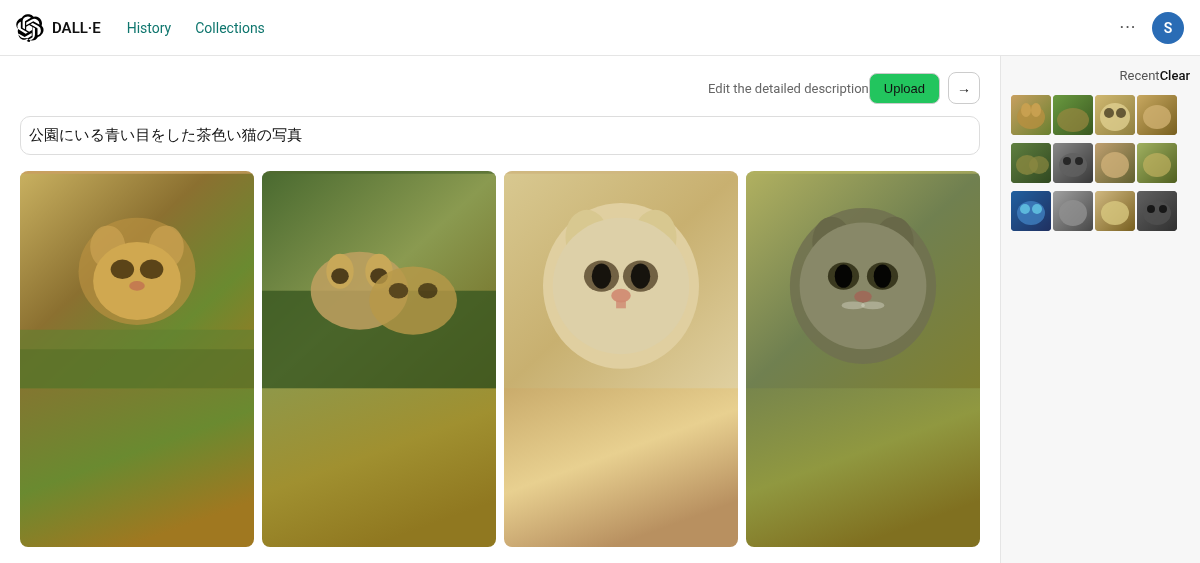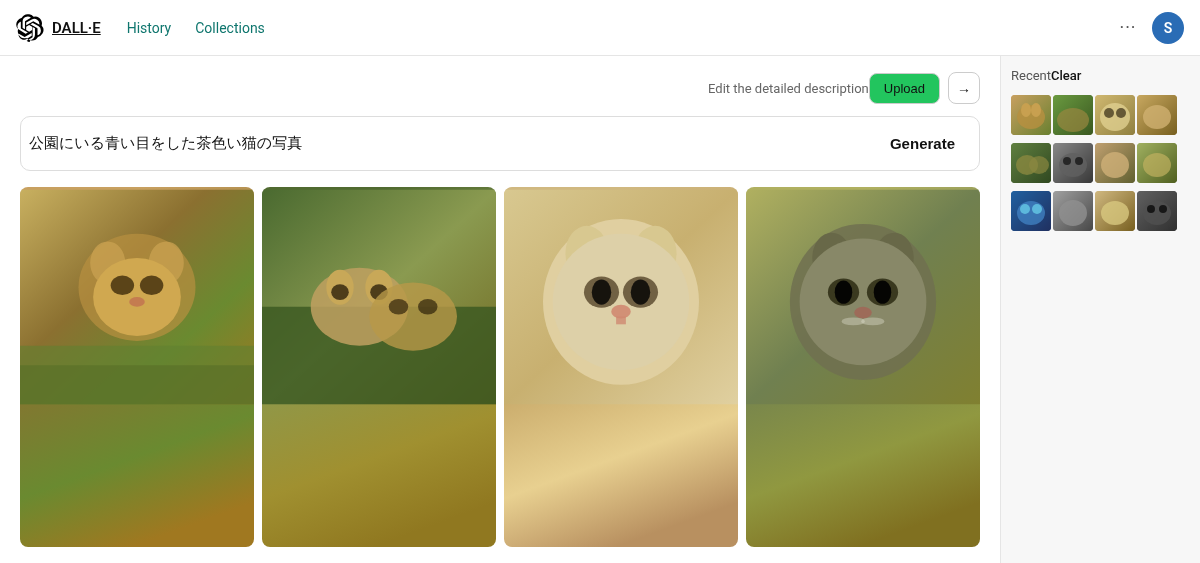--- a/index.html
+++ b/index.html
@@ -5,21 +5,21 @@
     * { margin: 0; padding: 0; box-sizing: border-box; }
     body { font-family: -apple-system, BlinkMacSystemFont, 'Segoe UI', Roboto, sans-serif; background: #fff; width: 1200px; height: 563px; overflow: hidden; display: flex; flex-direction: column; }
 
     
     .header {
       display: flex; align-items: center; padding: 0 16px; height: 56px;
       border-bottom: 1px solid #e5e5e5; background: #fff; flex-shrink: 0;
     }
     .header-logo { display: flex; align-items: center; gap: 8px; margin-right: 16px; }
     .header-logo svg { width: 28px; height: 28px; }
-    .header-app-name { font-size: 15px; font-weight: 600; color: #111; text-decoration: underline; }
+    .header-app-name { font-size: 15px; font-weight: 600; color: #111; }
     .header-nav { display: flex; align-items: center; gap: 4px; }
     .header-nav-item {
       padding: 6px 10px; font-size: 14px; color: #0f766e; cursor: pointer;
       border-radius: 6px; text-decoration: none;
     }
     .header-spacer { flex: 1; }
     .header-more {
       display: flex; align-items: center; justify-content: center;
       width: 32px; height: 32px; border-radius: 50%; cursor: pointer;
       color: #555; font-size: 18px; letter-spacing: 1px; margin-right: 8px;
@@ -78,21 +78,21 @@
 
     
     .footer-row { display: flex; justify-content: flex-end; padding: 8px 0; }
     .report-issue { font-size: 13px; color: #666; cursor: pointer; display: flex; align-items: center; gap: 4px; }
 
     
     .sidebar {
       width: 200px; background: #f7f7f7; border-left: 1px solid #e5e5e5;
       display: flex; flex-direction: column; padding: 12px 10px; gap: 8px; overflow-y: auto;
     }
-    .sidebar-header { display: flex; align-items: center; justify-content: flex-start; margin-bottom: 4px; }
+    .sidebar-header { display: flex; align-items: center; justify-content: flex-end; margin-bottom: 4px; }
     .sidebar-title { font-size: 13px; color: #555; }
     .sidebar-clear { font-size: 13px; color: #111; cursor: pointer; font-weight: 500; }
     .thumbnail-row { display: flex; gap: 2px; }
     .thumbnail {
       width: 40px; height: 40px; border-radius: 4px; overflow: hidden; cursor: pointer;
     }
 
     
     .cat1 { background: linear-gradient(135deg, #c8a060 30%, #8b6914 60%, #5a7a30 90%); }
     .cat2 { background: linear-gradient(135deg, #7a9a40 20%, #4a6a20 60%, #6a8030 90%); }
@@ -141,21 +141,20 @@
       <div class="toolbar-actions">
         <button class="btn-upload">Upload</button>
         <button class="btn-expand">
           <span>→</span>
         </button>
       </div>
     </div>
 
     <div class="input-row">
       <input class="prompt-input" type="text" value="公園にいる青い目をした茶色い猫の写真" style="">
-      <button class="btn-generate">Generate</button>
     </div>
 
     <div class="image-grid">
       <div class="image-cell large-cat1" style="border-radius:8px; position:relative; overflow:hidden;">
         <svg width="100%" height="220" viewBox="0 0 240 220">
           <defs>
             <linearGradient id="g1" x1="0%" y1="0%" x2="100%" y2="100%">
               <stop offset="0%" stop-color="#c8b060"></stop>
               <stop offset="40%" stop-color="#8b7030"></stop>
               <stop offset="70%" stop-color="#6a8a30"></stop>

